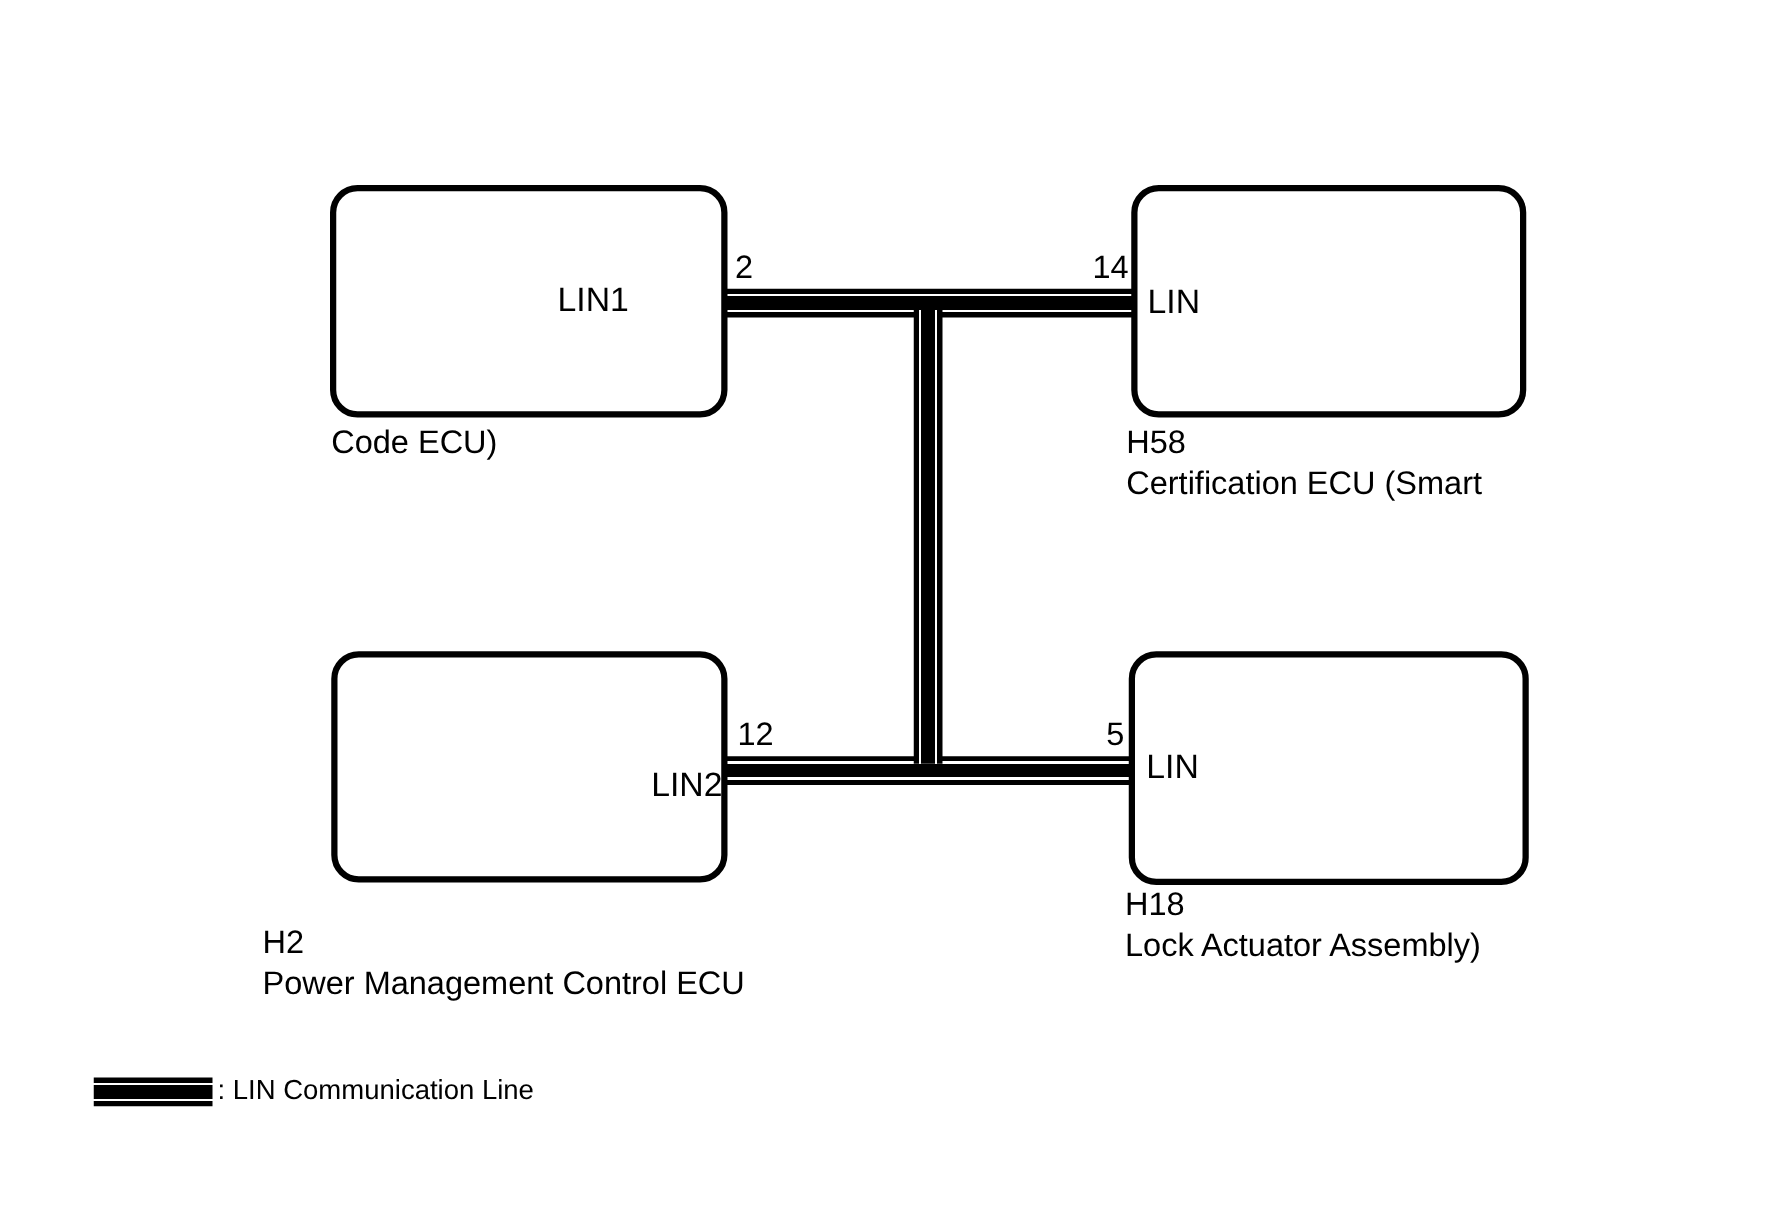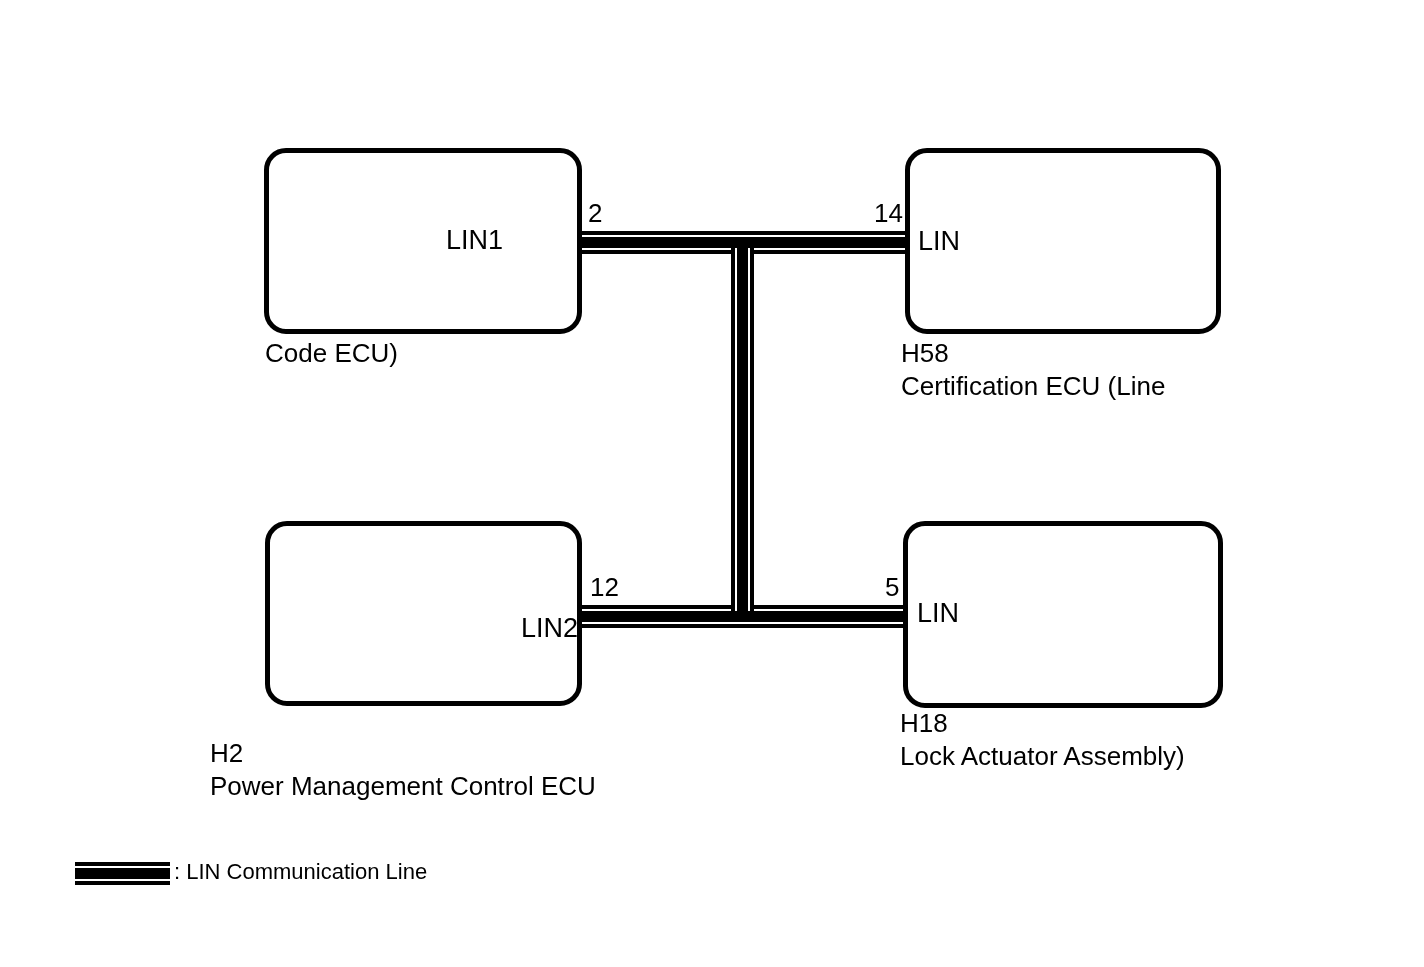--- a/index.html
+++ b/index.html
@@ -121,21 +121,21 @@
   <div class="pin pin-h15">2</div>
   <div class="pin pin-h58">14</div>
   <div class="pin pin-h2">12</div>
   <div class="pin pin-h18">5</div>
 
   <div class="caption caption-h15">
     <div>Code ECU)</div>
   </div>
   <div class="caption caption-h58">
     <div>H58</div>
-    <div>Certification ECU (Line</div>
+    <div>Certification ECU (Smart</div>
   </div>
   <div class="caption caption-h2">
     <div>H2</div>
     <div>Power Management Control ECU</div>
     <div></div>
   </div>
   <div class="caption caption-h18">
     <div>H18</div>
     <div>Lock Actuator Assembly)</div>
   </div>

